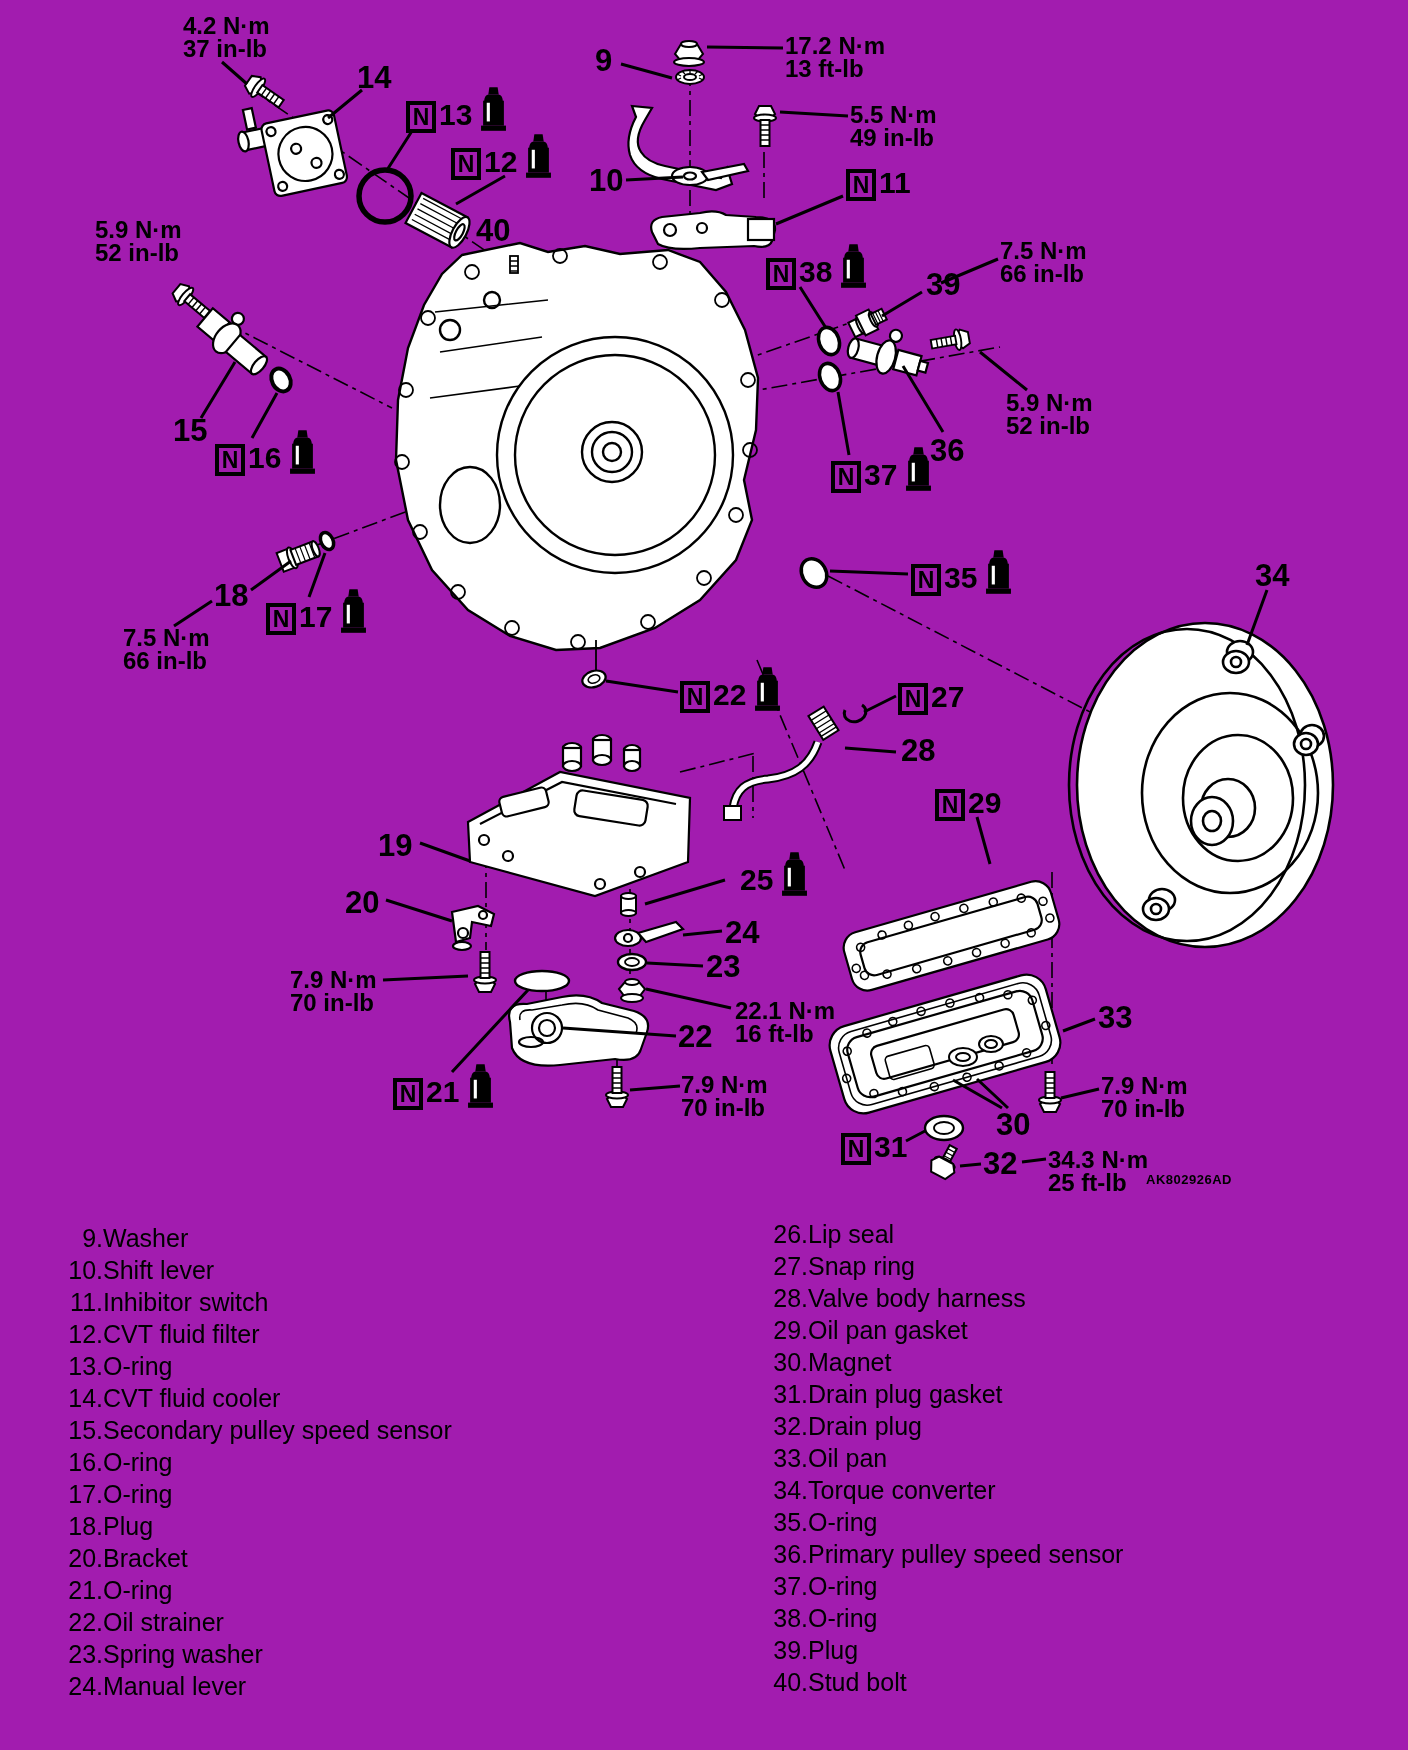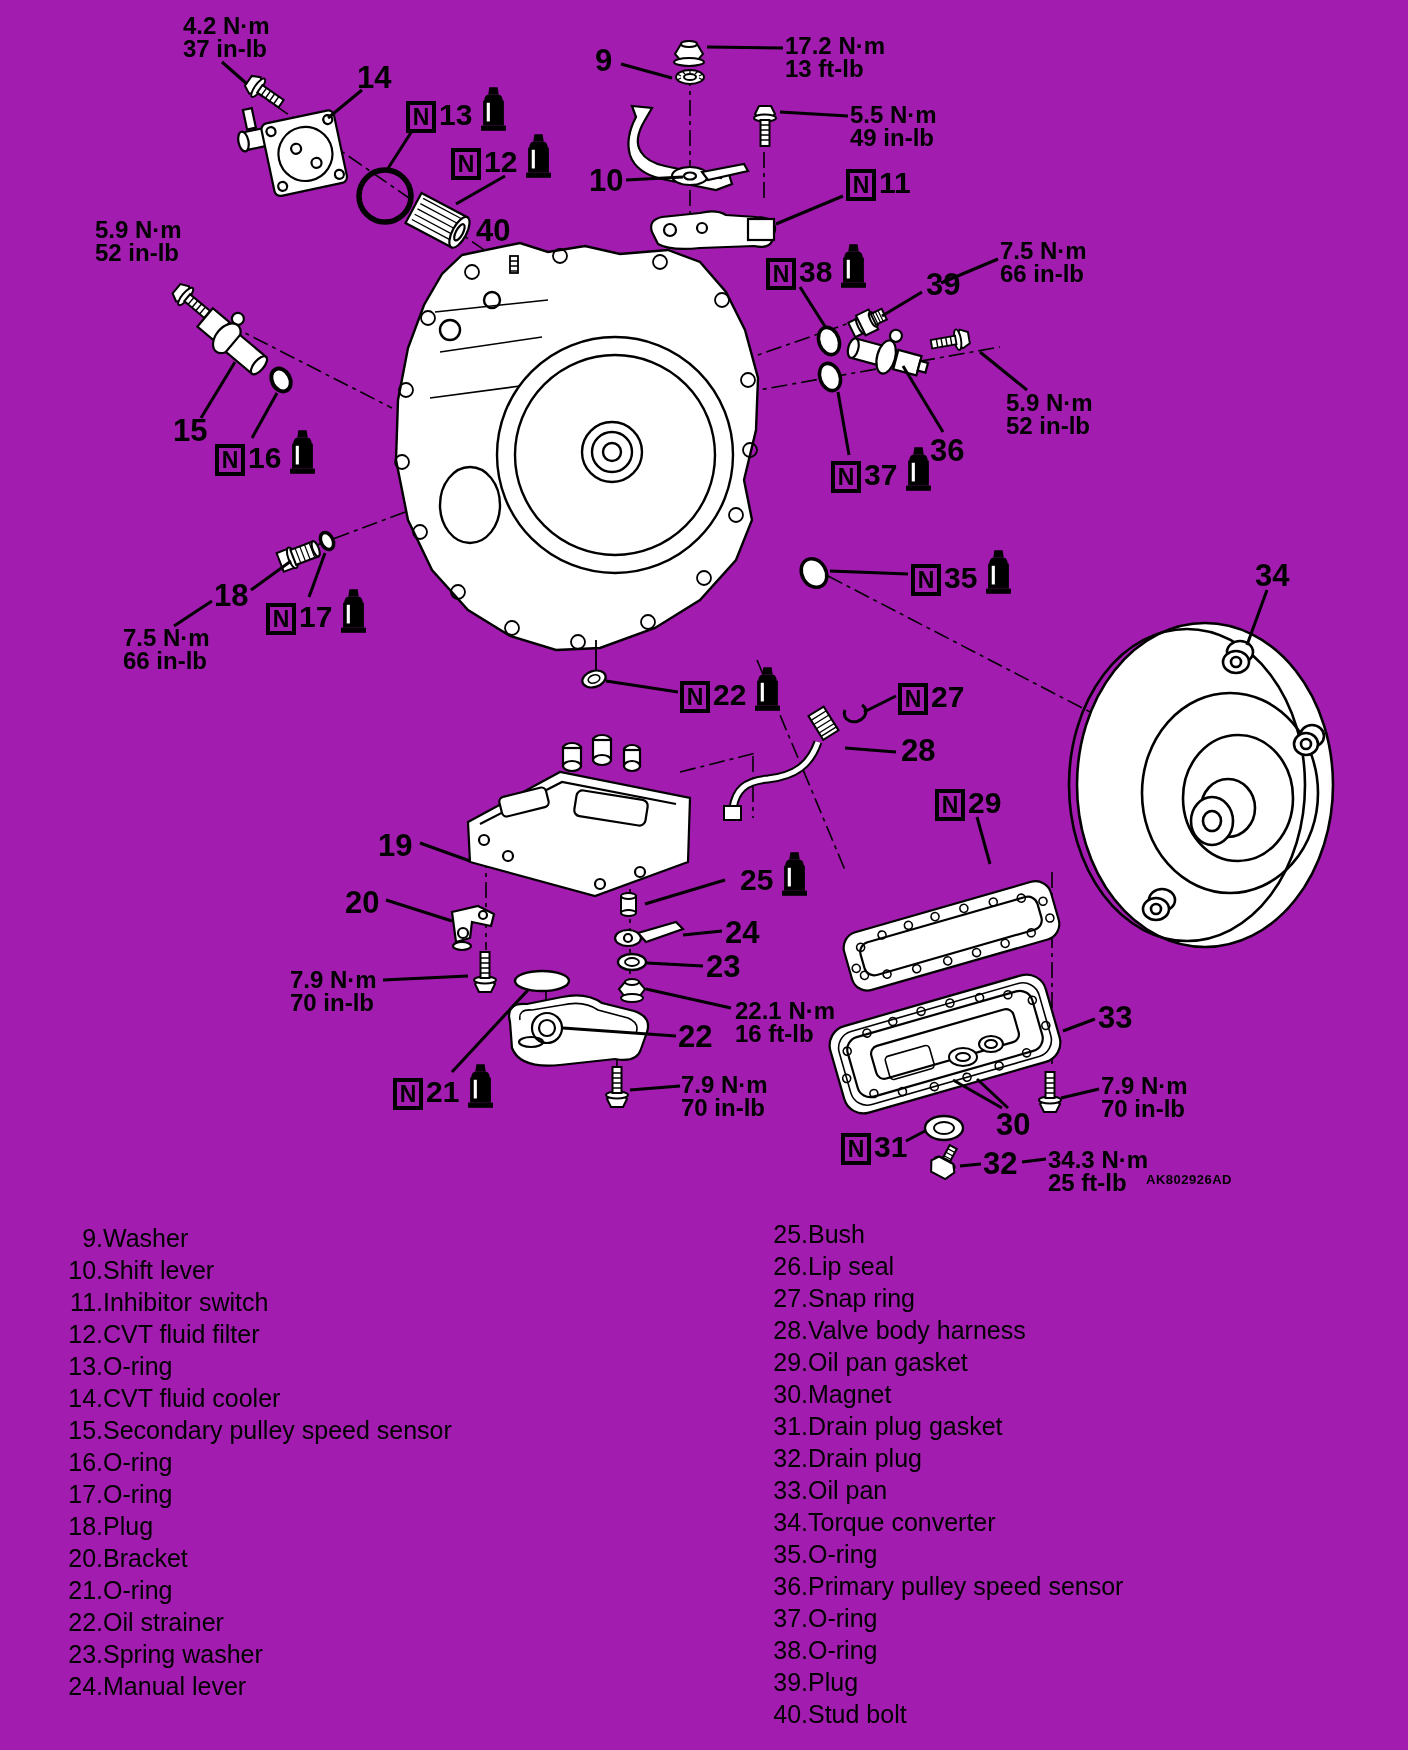--- a/index.html
+++ b/index.html
@@ -586,24 +586,20 @@
         <span class="pnum">23.</span>
         <span class="pname">Spring washer</span>
       </div>
   <div class="prow">
         <span class="pnum">24.</span>
         <span class="pname">Manual lever</span>
       </div>
 </div>
 <div class="plist plist-right" style="left:742px;top:1218px">
   <div class="prow">
-        <span class="pnum">25.</span>
-        <span class="pname">Bush</span>
-      </div>
-  <div class="prow">
         <span class="pnum">26.</span>
         <span class="pname">Lip seal</span>
       </div>
   <div class="prow">
         <span class="pnum">27.</span>
         <span class="pname">Snap ring</span>
       </div>
   <div class="prow">
         <span class="pnum">28.</span>
         <span class="pname">Valve body harness</span>

